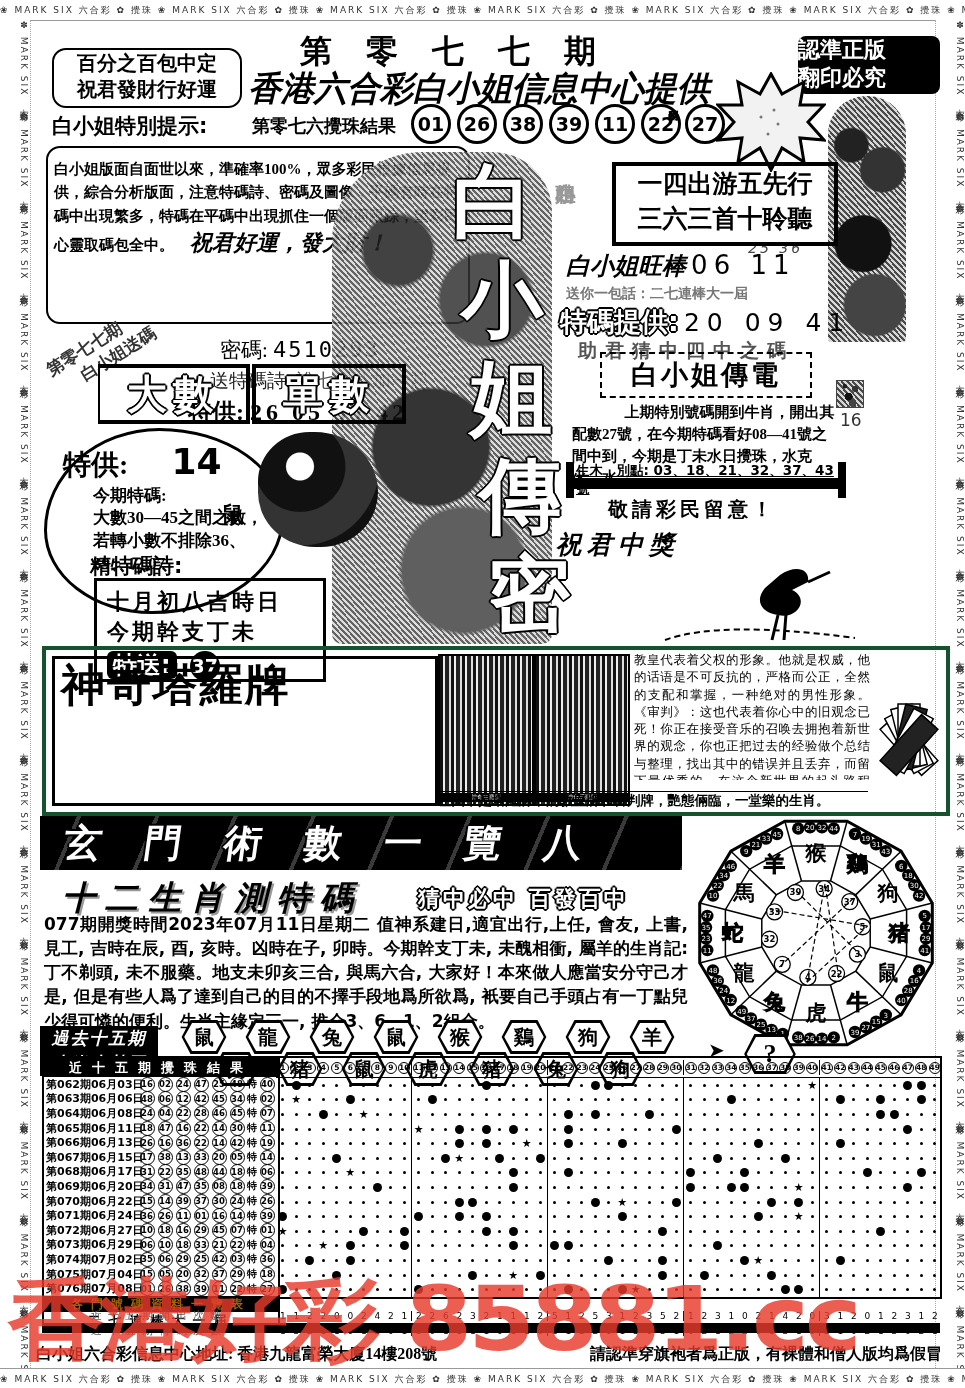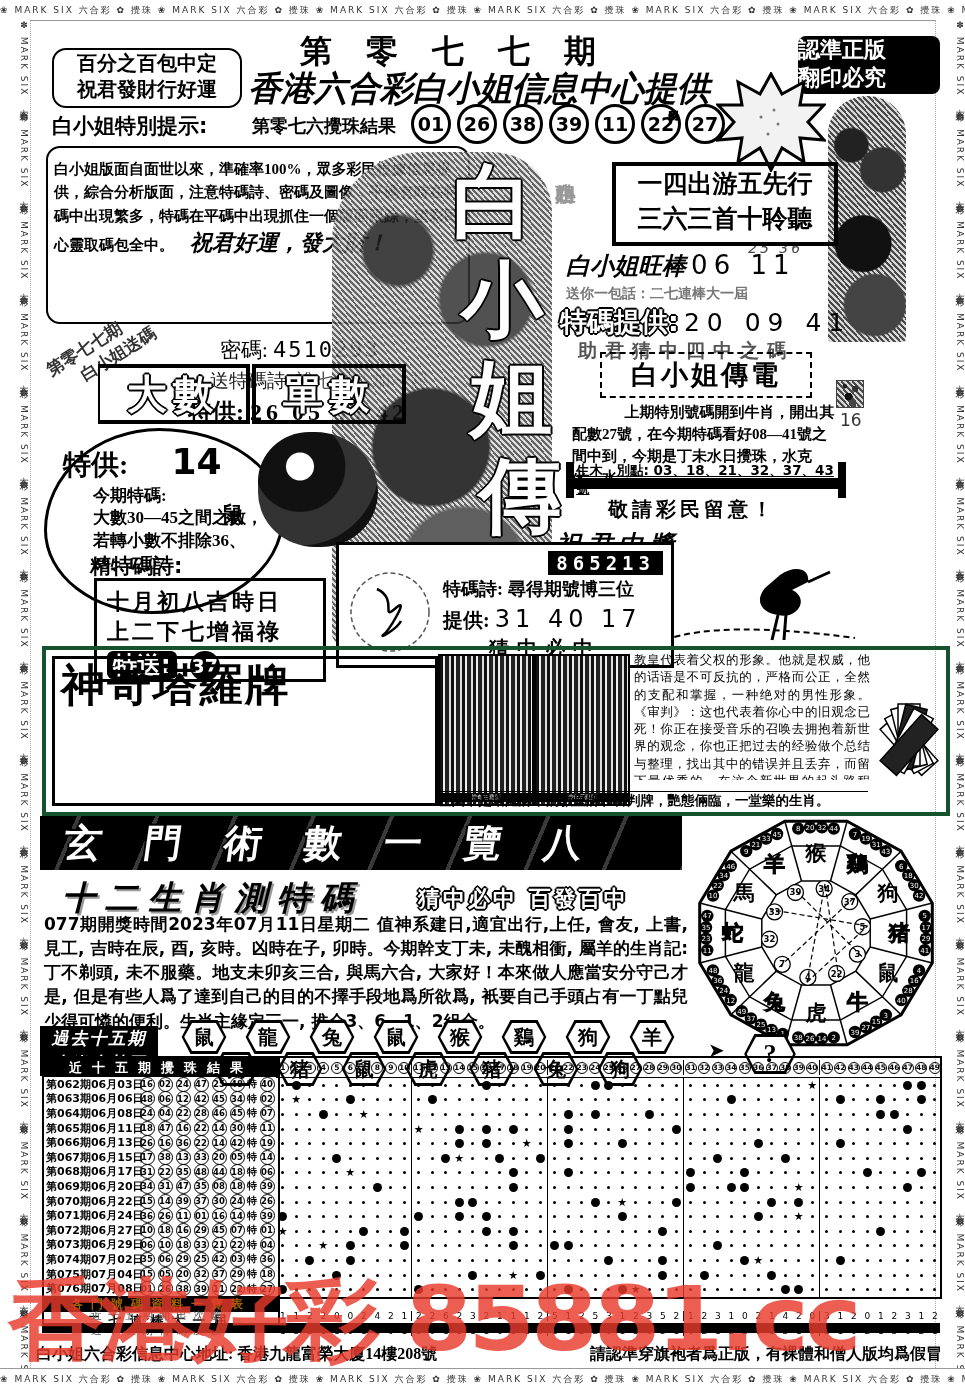--- a/index.html
+++ b/index.html
@@ -167,43 +167,27 @@
   <svg class="abs" style="left:660px;top:560px;" width="200" height="90" viewBox="0 0 200 90">
     <path d="M120 15 C 135 5, 150 8, 148 22 L 132 30 C 150 38, 138 60, 118 55 C 100 52, 95 40, 105 28 Z" fill="#000"></path>
     <path d="M118 55 L 112 80 M 126 54 L 124 80" stroke="#000" stroke-width="3"></path>
     <path d="M5 80 Q 60 60 195 78" stroke="#000" stroke-width="2" fill="none" stroke-dasharray="6 4"></path>
     <path d="M148 22 L 170 12" stroke="#000" stroke-width="3"></path>
   </svg>
 
   <div class="abs b" style="left:90px;top:552px;font-size:21px;">精特碼詩:</div>
   <div class="abs" style="left:94px;top:578px;width:232px;height:104px;border:3px solid #000;padding:6px 10px;box-sizing:border-box;">
     <div class="serif b" style="font-size:22px;letter-spacing:3px;">十月初八吉時日</div>
-    <div class="serif b" style="font-size:22px;letter-spacing:3px;">上二下七增福祿</div>
+    <div class="serif b" style="font-size:22px;letter-spacing:3px;">今期幹支丁未</div>
     <div style="margin-top:2px;">
       <span class="outline" style="font-size:24px;font-weight:900;background:#000;padding:0 6px;border-radius:6px;">特送:</span>
       <span style="display:inline-flex;width:30px;height:30px;border-radius:50%;background:#000;color:#fff;font-weight:bold;font-size:19px;align-items:center;justify-content:center;margin-left:8px;">37</span>
     </div>
   </div>
 
-  <div class="abs" style="left:336px;top:542px;width:332px;height:120px;border:3px solid #000;background:#fff;">
-    <div class="mono" style="position:absolute;right:8px;top:6px;background:#000;color:#fff;font-size:19px;font-weight:bold;letter-spacing:5px;padding:1px 8px;">865213</div>
-    <svg style="position:absolute;left:10px;top:26px;" width="82" height="82" viewBox="0 0 82 82">
-      <circle cx="41" cy="41" r="39" fill="none" stroke="#555" stroke-width="1.5" stroke-dasharray="5 3"></circle>
-      <path d="M28 18 C 50 28, 30 52, 48 36 C 60 26, 40 60, 34 64 C 30 68, 48 58, 52 50" fill="none" stroke="#000" stroke-width="2.5"></path>
-    </svg>
-    <div style="position:absolute;left:104px;top:32px;white-space:nowrap;">
-      <span class="serif b" style="font-size:18px;">特碼詩:</span>
-      <span class="serif b" style="font-size:18px;">尋得期號博三位</span>
-    </div>
-    <div style="position:absolute;left:104px;top:60px;white-space:nowrap;">
-      <span class="serif b" style="font-size:20px;">提供:</span>
-      <span style="font-size:24px;letter-spacing:5px;">31  40  17</span>
-    </div>
-    <div class="serif b" style="position:absolute;left:150px;top:90px;font-size:20px;letter-spacing:8px;">猜中必中</div>
-  </div>
 
   <div class="abs" style="left:42px;top:646px;width:900px;height:162px;border:4px solid #14532d;">
     <div style="position:absolute;left:6px;top:6px;width:380px;height:144px;border:3px solid #000;">
       <span style="font-size:44px;font-weight:900;letter-spacing:2px;line-height:1.1;display:block;padding:2px 6px;">神奇塔羅牌</span>
     </div>
     <div class="card" style="position:absolute;left:392px;top:4px;width:92px;height:148px;">
       <div class="cardcap">神奇塔羅牌</div>
     </div>
     <div class="card" style="position:absolute;left:488px;top:4px;width:92px;height:148px;">
       <div class="cardcap">神奇塔羅牌</div>

